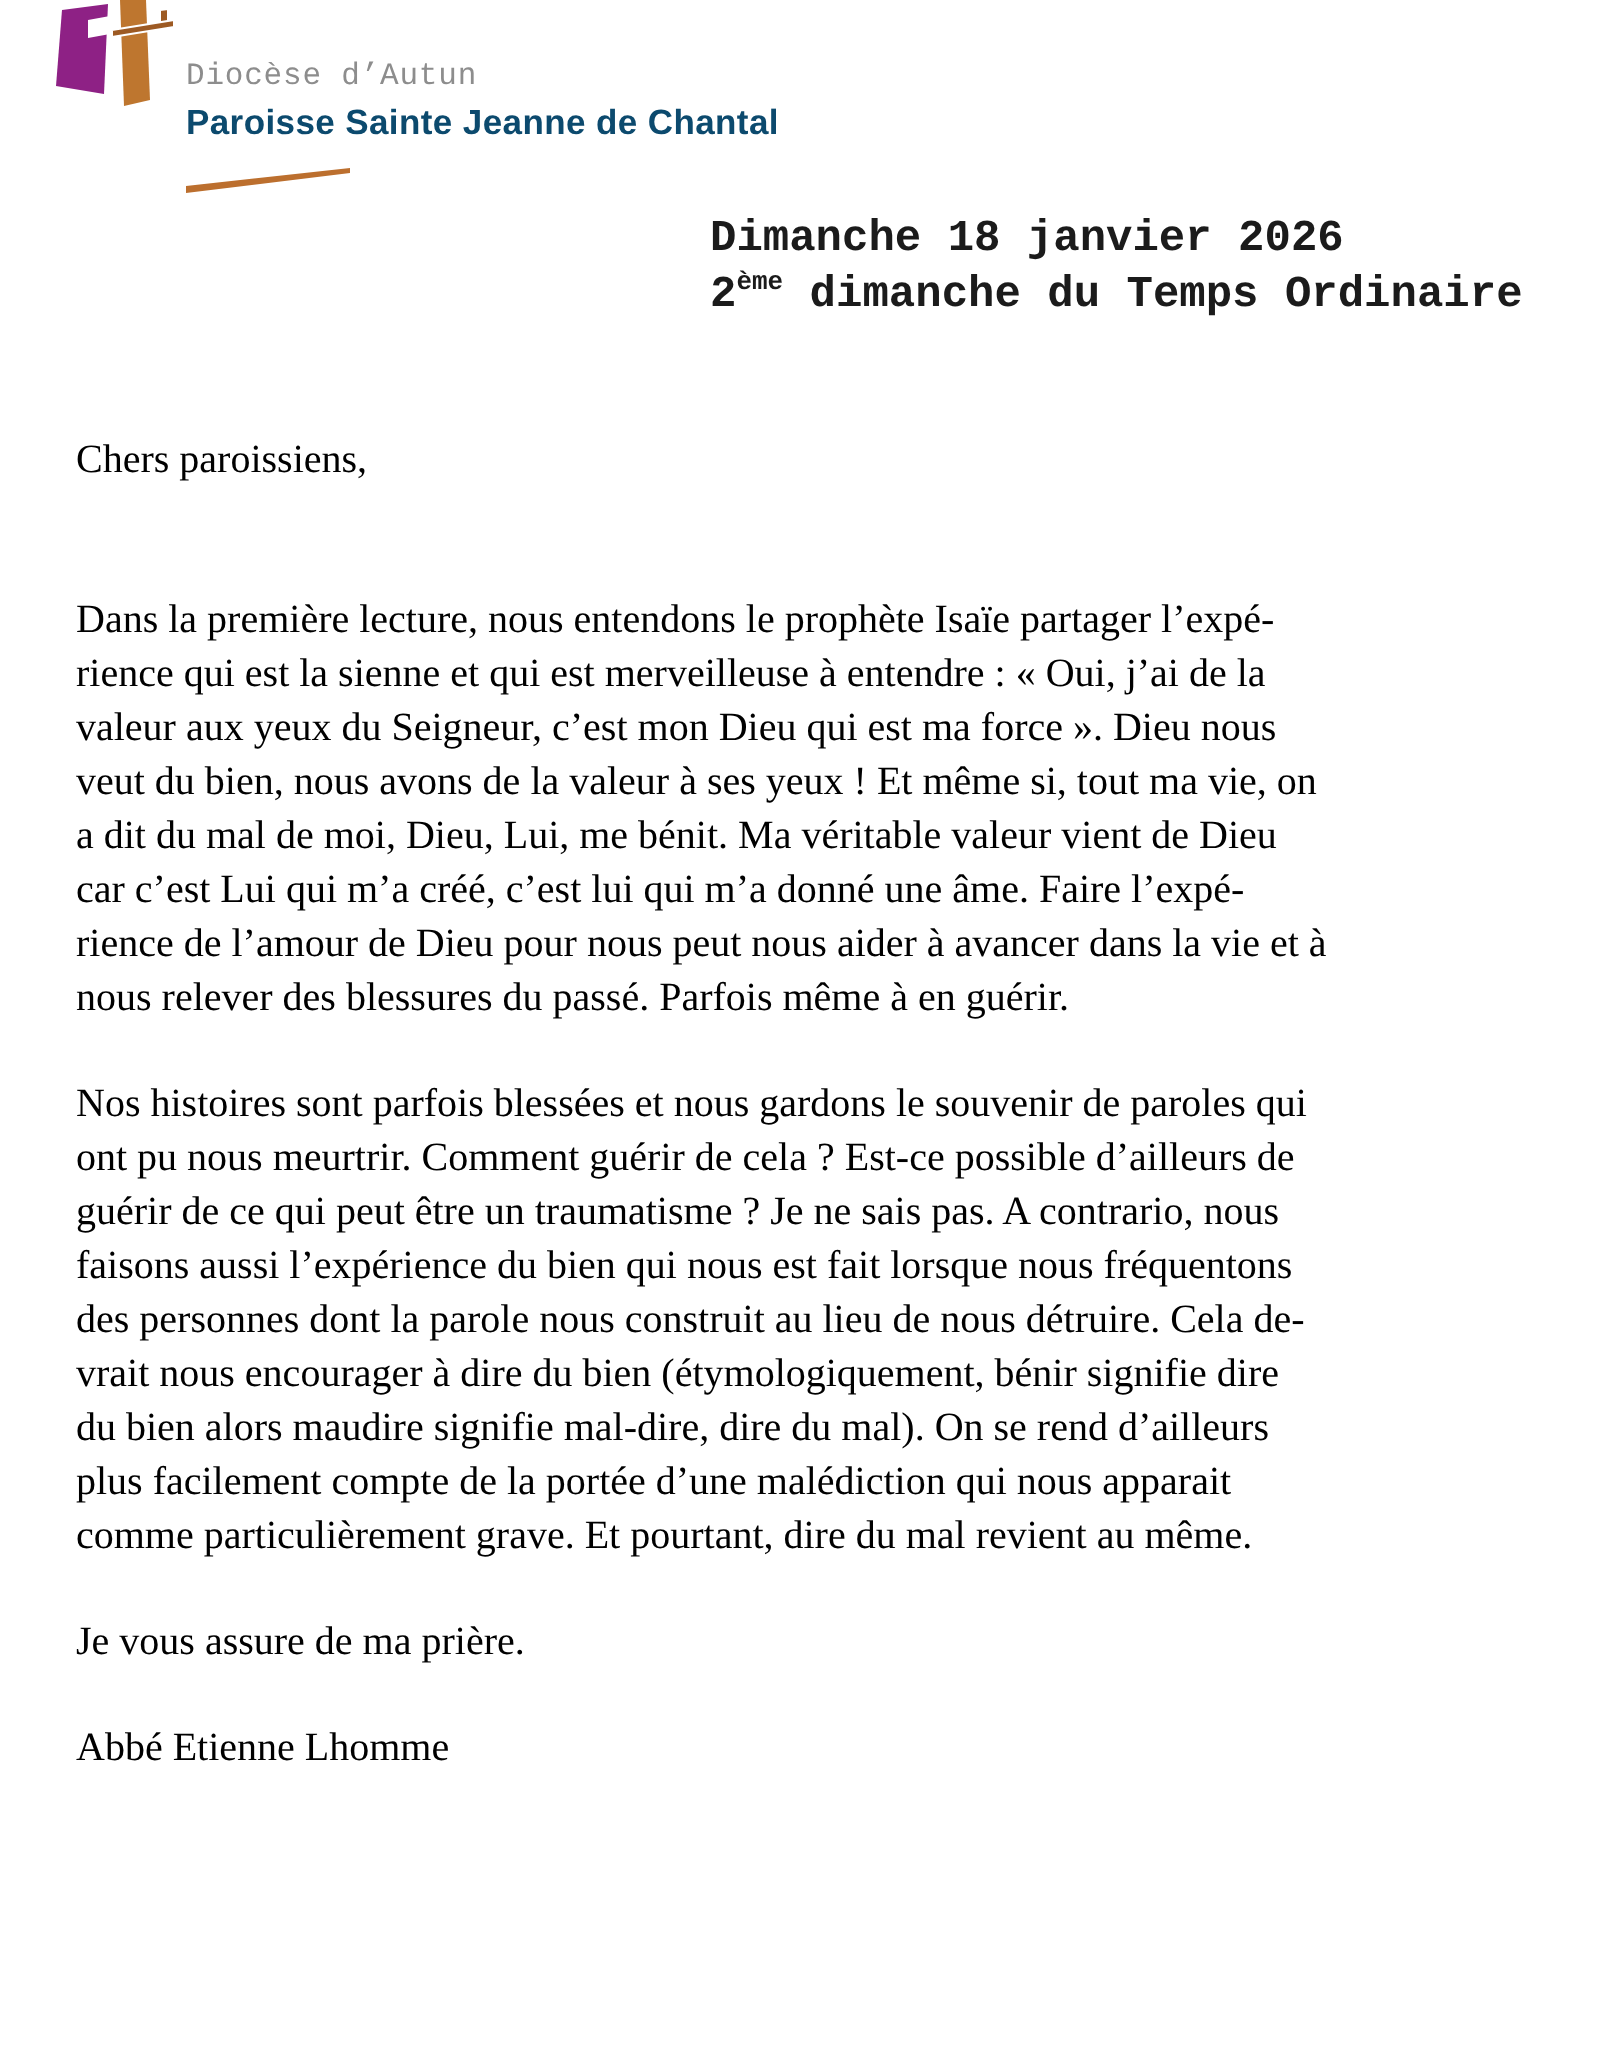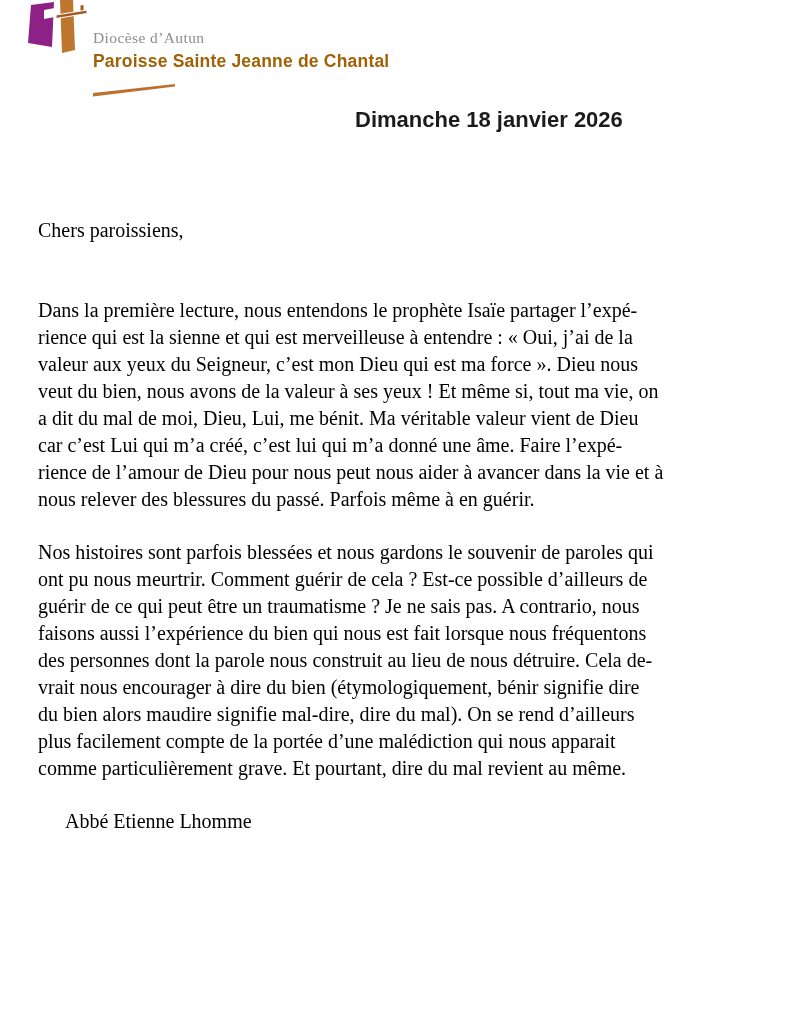--- a/index.html
+++ b/index.html
@@ -10,47 +10,47 @@
     font-family: "Liberation Serif", serif;
     color: #000;
     overflow: hidden;
   }
 
   
   .letterhead { position: absolute; left: 0; top: 0; width: 420px; height: 100px; }
   .logo-mark { position: absolute; left: 27px; top: 0; }
   .diocese-name {
     position: absolute; left: 93px; top: 29px;
-    font-family: Liberation Serif, serif;
+    font-family: Liberation Mono, monospace;
     font-size: 15.5px; color: #8d8d8d; letter-spacing: 0.4px;
   }
   .parish-name {
     position: absolute; left: 93px; top: 51px;
     font-family: "Liberation Sans", sans-serif;
-    font-size: 17.5px; font-weight: bold; color: #a16207; letter-spacing: 0.2px;
+    font-size: 17.5px; font-weight: bold; color: #0c4a6e; letter-spacing: 0.2px;
   }
   .swoosh { position: absolute; left: 93px; top: 82px; }
 
   
   .date-block {
     position: absolute; left: 355px; top: 106px;
-    font-family: Liberation Sans, sans-serif;
+    font-family: Liberation Mono, monospace;
     font-weight: bold; color: #1b1b1b;
     font-size: 22px; line-height: 28px;
   }
   .date-block sup { font-size: 13px; line-height: 0; }
 
   
   .letter-body {
     position: absolute; left: 38px; top: 217px; width: 745px;
     font-size: 20px; line-height: 27px;
   }
   .para { margin: 0 0 26px 0; white-space: pre-line; }
   .para.salutation { margin-bottom: 53px; }
-  .para.signature { margin-bottom: 0; margin-left: 27px; }
+  .para.signature { margin-bottom: 0; }
 </style>
 </head>
 <body>
 
 <header class="letterhead">
 
   <svg class="logo-mark" width="66" height="58" viewBox="0 0 66 58" aria-hidden="true">
 
     <polygon points="4,5 27,2 25,47 1,43" fill="#8e2185"></polygon>
 
@@ -67,20 +67,21 @@
 
   <div class="parish-name">Paroisse Sainte Jeanne de Chantal</div>
 
   <svg class="swoosh" width="86" height="15" viewBox="0 0 86 15" aria-hidden="true">
     <polygon points="0,11 82,2 82,4.5 0,14.5" fill="#bc6f2e"></polygon>
   </svg>
 </header>
 
 <section class="date-block">
   <div>Dimanche 18 janvier 2026</div>
+  <div><span>2</span><sup>ème</sup><span> dimanche du Temps Ordinaire</span></div>
 </section>
 
 <main class="letter-body">
     <p class="para salutation">Chers paroissiens,</p>
     <p class="para body">Dans la première lecture, nous entendons le prophète Isaïe partager l’expé-
 rience qui est la sienne et qui est merveilleuse à entendre : « Oui, j’ai de la
 valeur aux yeux du Seigneur, c’est mon Dieu qui est ma force ». Dieu nous
 veut du bien, nous avons de la valeur à ses yeux ! Et même si, tout ma vie, on
 a dit du mal de moi, Dieu, Lui, me bénit. Ma véritable valeur vient de Dieu
 car c’est Lui qui m’a créé, c’est lui qui m’a donné une âme. Faire l’expé-
@@ -88,14 +89,15 @@
 nous relever des blessures du passé. Parfois même à en guérir.</p>
     <p class="para body">Nos histoires sont parfois blessées et nous gardons le souvenir de paroles qui
 ont pu nous meurtrir. Comment guérir de cela ? Est-ce possible d’ailleurs de
 guérir de ce qui peut être un traumatisme ? Je ne sais pas. A contrario, nous
 faisons aussi l’expérience du bien qui nous est fait lorsque nous fréquentons
 des personnes dont la parole nous construit au lieu de nous détruire. Cela de-
 vrait nous encourager à dire du bien (étymologiquement, bénir signifie dire
 du bien alors maudire signifie mal-dire, dire du mal). On se rend d’ailleurs
 plus facilement compte de la portée d’une malédiction qui nous apparait
 comme particulièrement grave. Et pourtant, dire du mal revient au même.</p>
+    <p class="para body">Je vous assure de ma prière.</p>
     <p class="para signature">Abbé Etienne Lhomme</p>
   </main>
 
 </body></html>

